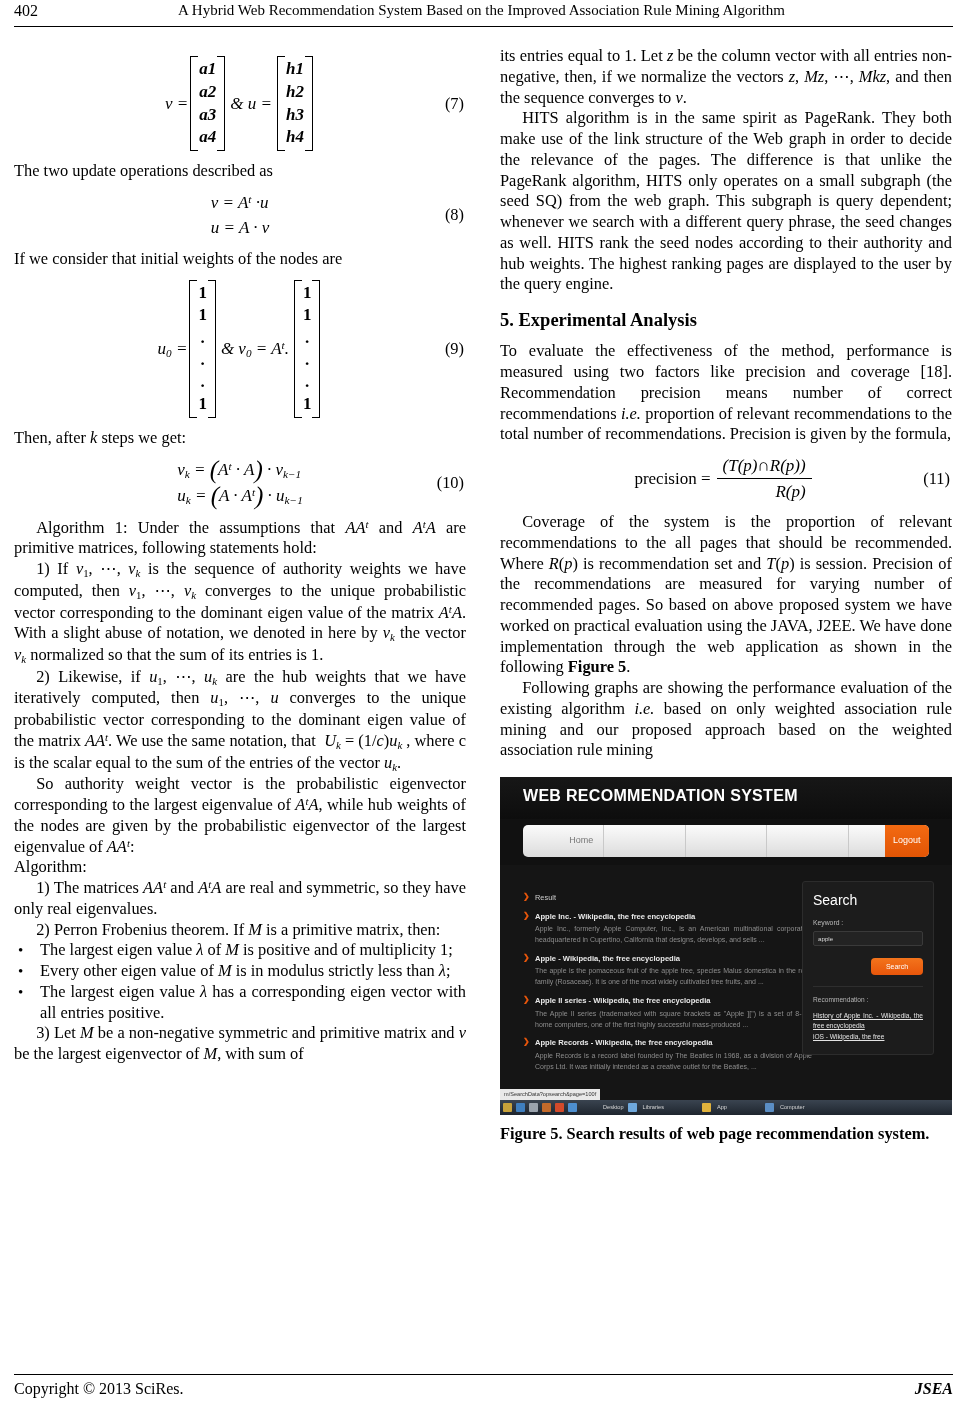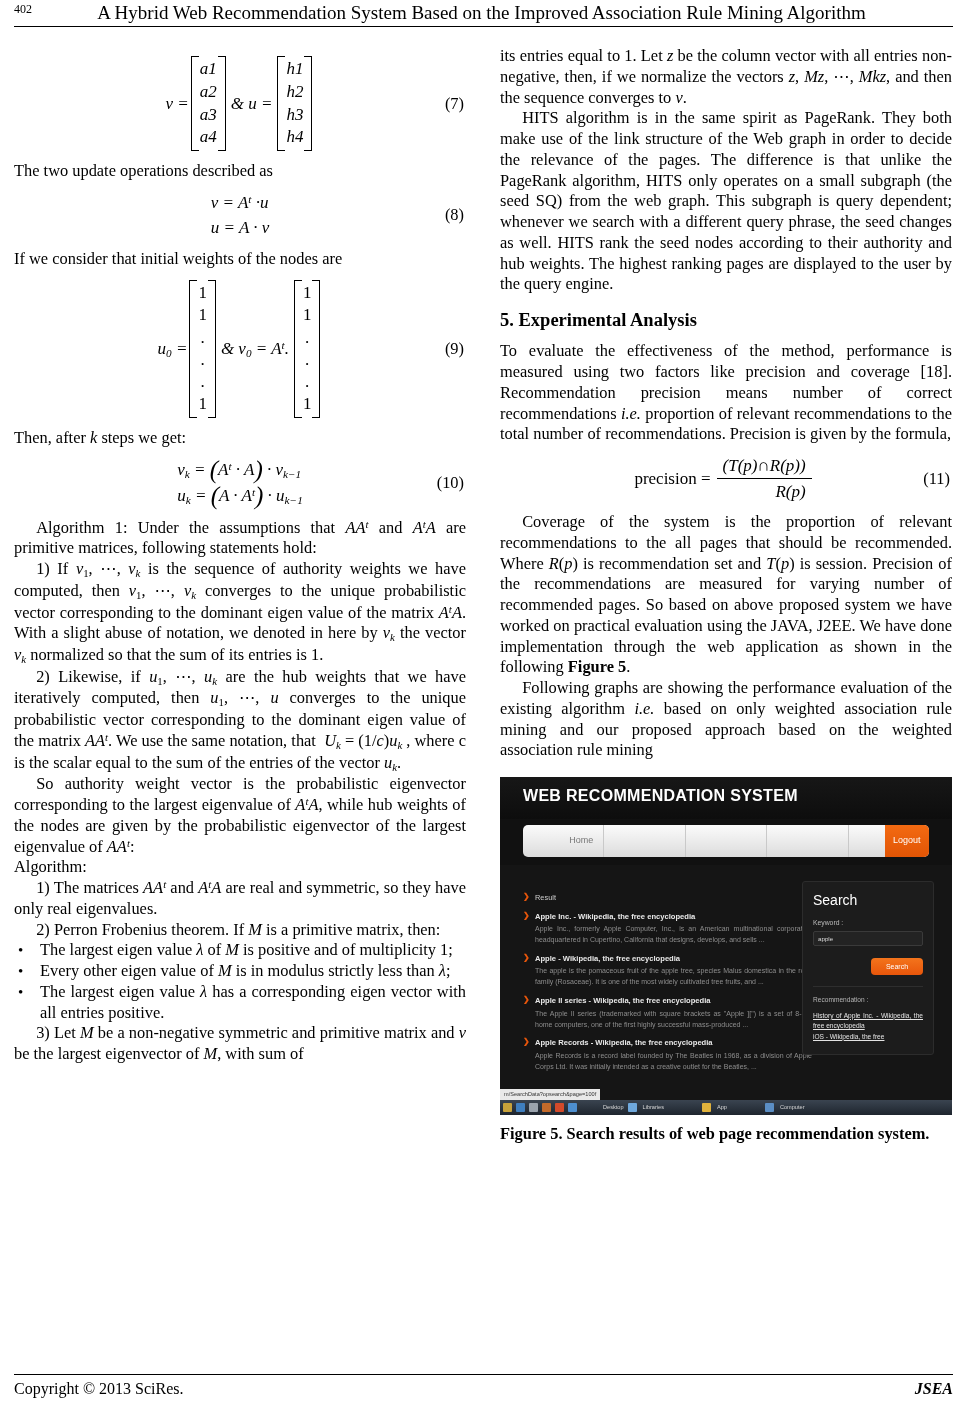--- a/index.html
+++ b/index.html
@@ -21,28 +21,28 @@
     position: absolute;
     top: 0px;
     left: 0px;
     width: 967px;
     height: 34px;
   }
   .rh-page {
     position: absolute;
     left: 14px;
     top: 2px;
-    font-size: 12px;
+    font-size: 16px;
   }
   .rh-title {
     position: absolute;
     left: 0; right: 4px;
     top: 2px;
     text-align: center;
-    font-size: 19px;
+    font-size: 15px;
   }
   .rh-rule {
     position: absolute;
     left: 14px;
     top: 26px;
     width: 939px;
     height: 1px;
     background: #000;
   }
 
@@ -132,20 +132,21 @@
     width: 7px;
     border-top: 1.4px solid #000;
     border-bottom: 1.4px solid #000;
   }
   .matrix::before { left: 0; border-left: 1.4px solid #000; }
   .matrix::after  { right: 0; border-right: 1.4px solid #000; }
   .matrix .cells {
     display: flex;
     flex-direction: column;
     align-items: center;
+    font-weight: bold;
   }
   .matrix .cells span {
     line-height: 1.34;
     font-style: italic;
     font-size: 17px;
   }
   .matrix.upright .cells span { font-style: normal; }
   .matrix .cells span.dot { font-style: normal; line-height: 1.3; }
 
   .eq-stack {

